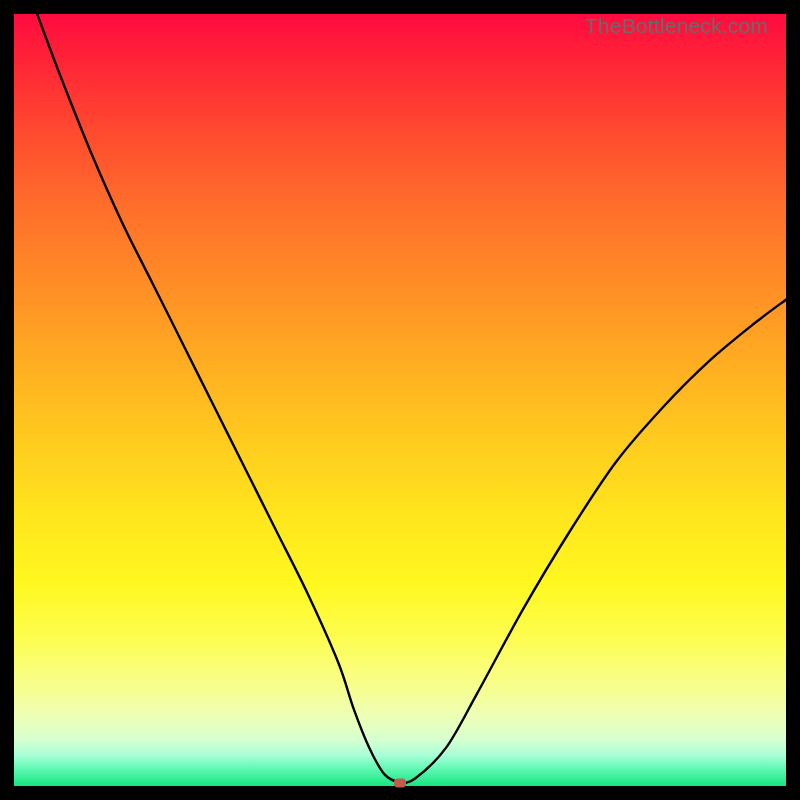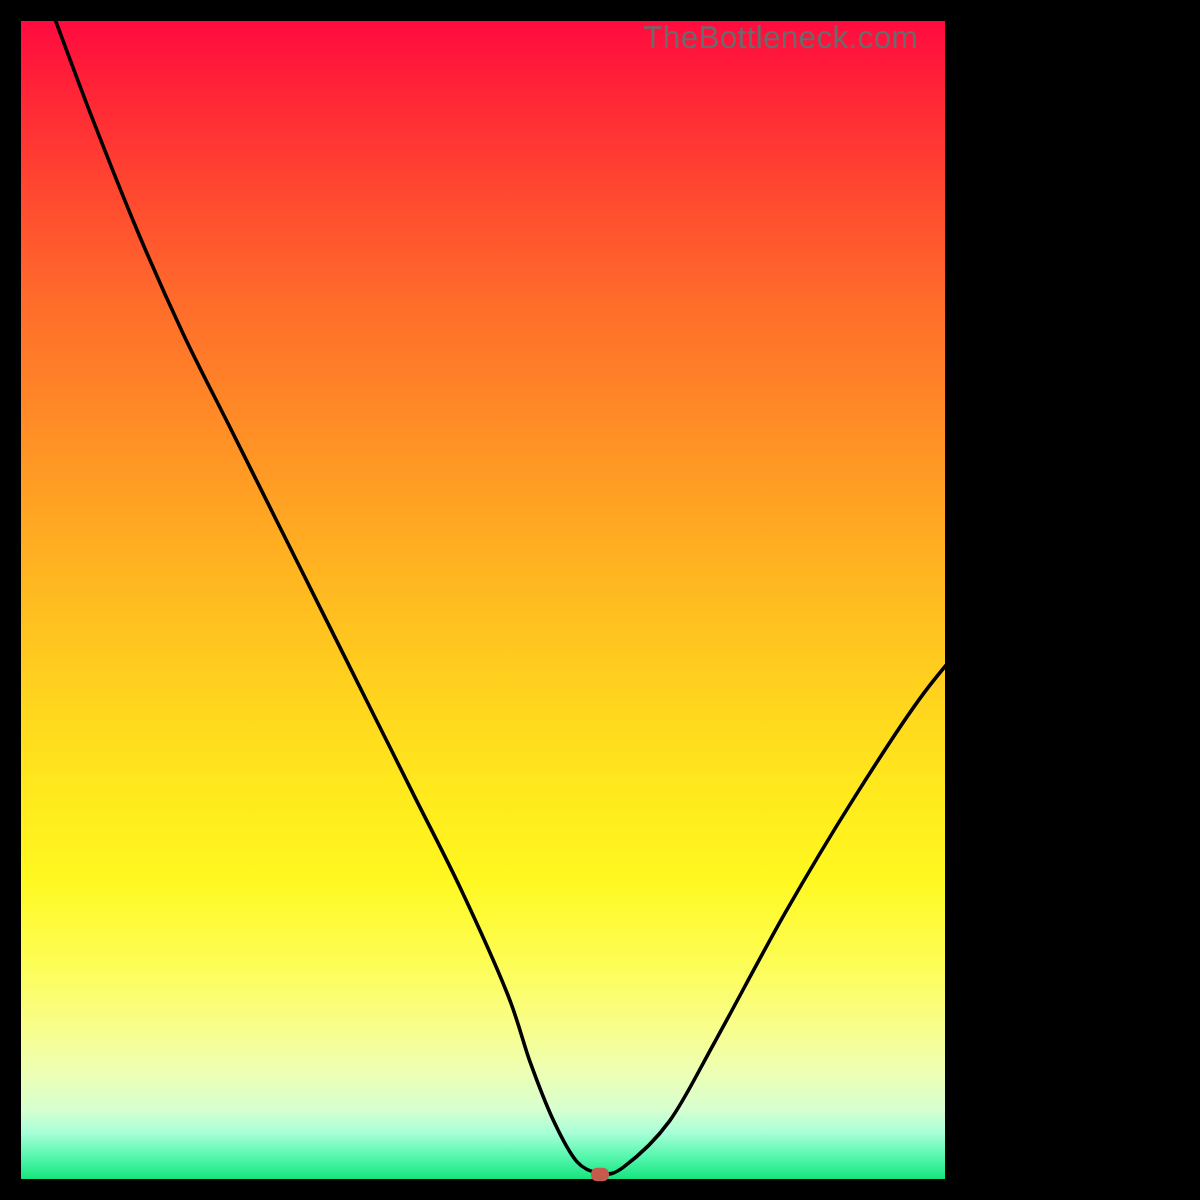--- a/index.html
+++ b/index.html
@@ -14,21 +14,21 @@
   .frame {
     position: relative;
     width: 800px;
     height: 800px;
     background: #000;
   }
   .plot {
     position: absolute;
     left: 14px;
     top: 14px;
-    width: 616px;
+    width: 772px;
     height: 772px;
     background: linear-gradient(to bottom,
       #ff0b3f 0%,
       #ff2038 5%,
       #ff4530 14%,
       #ff6b2b 24%,
       #ff8d26 35%,
       #ffb021 46%,
       #ffd01e 57%,
       #ffe81d 66%,

